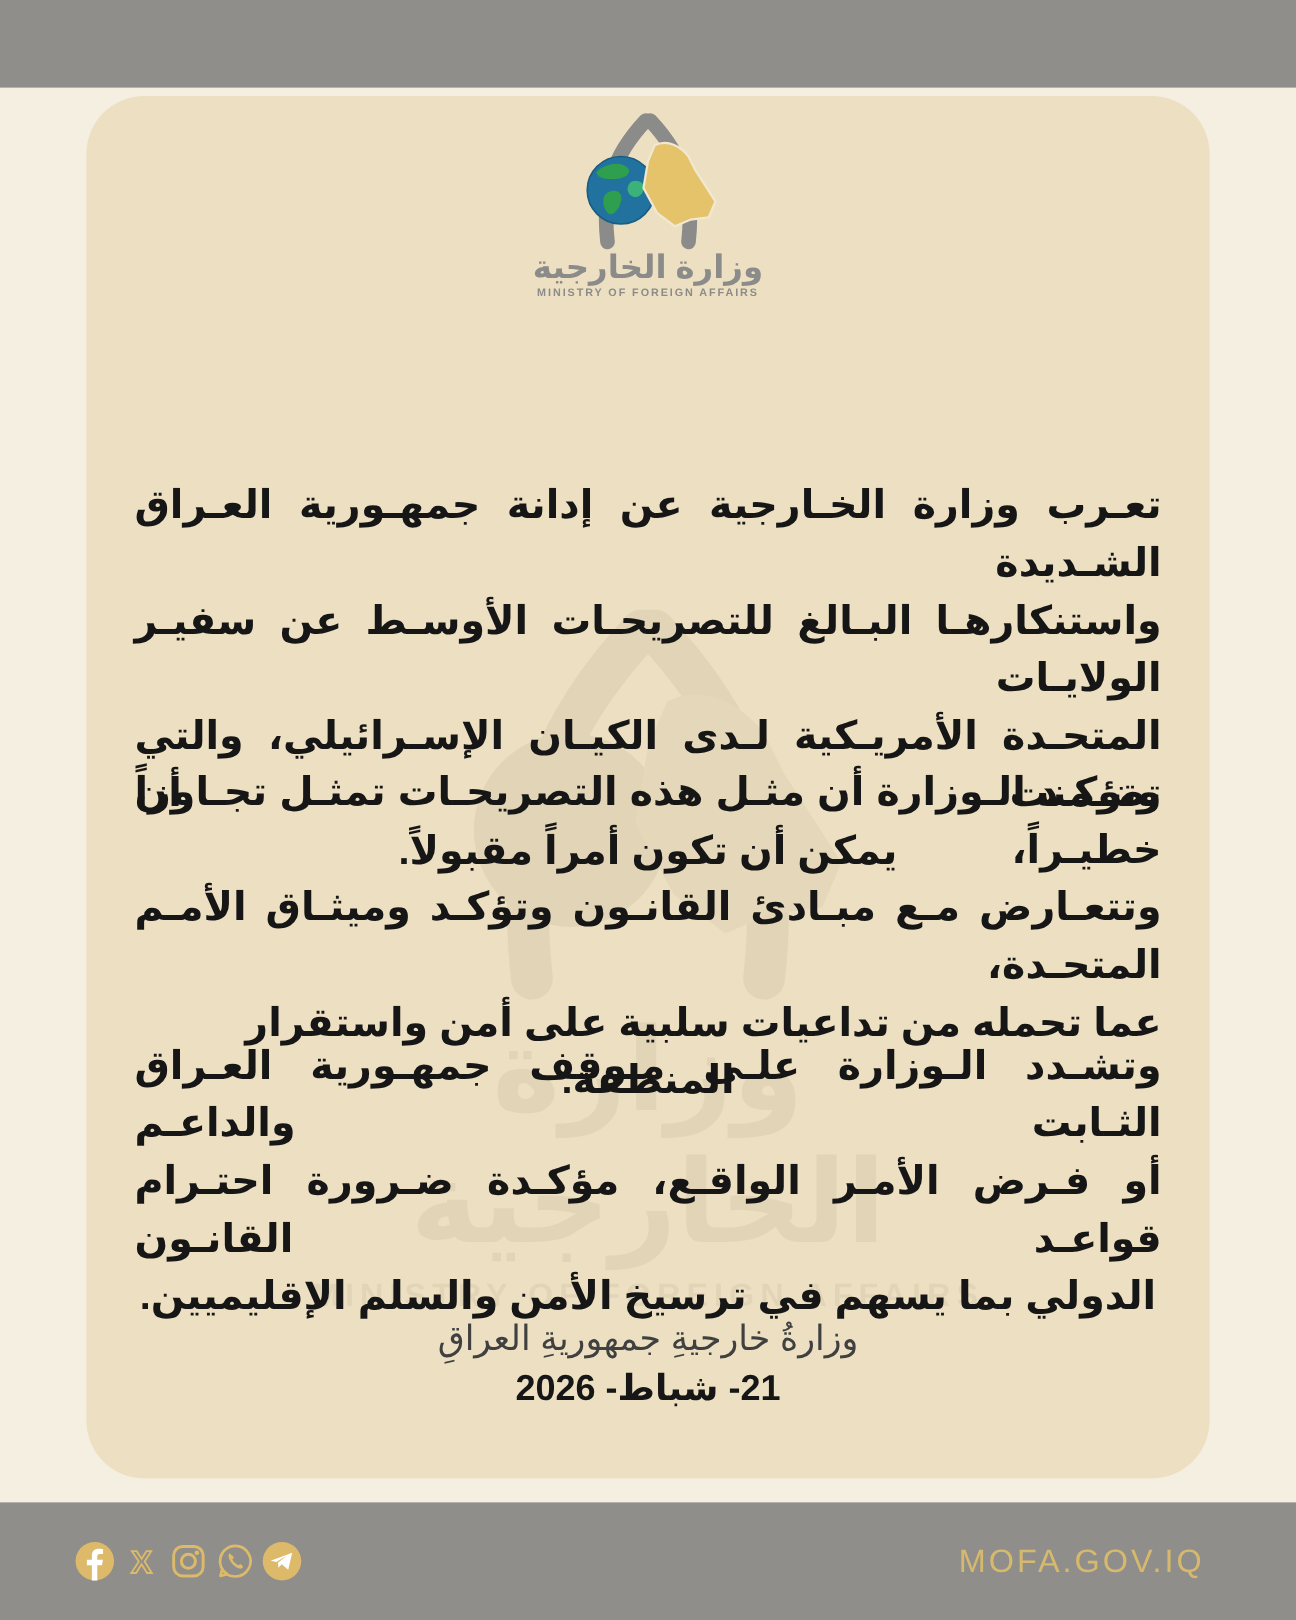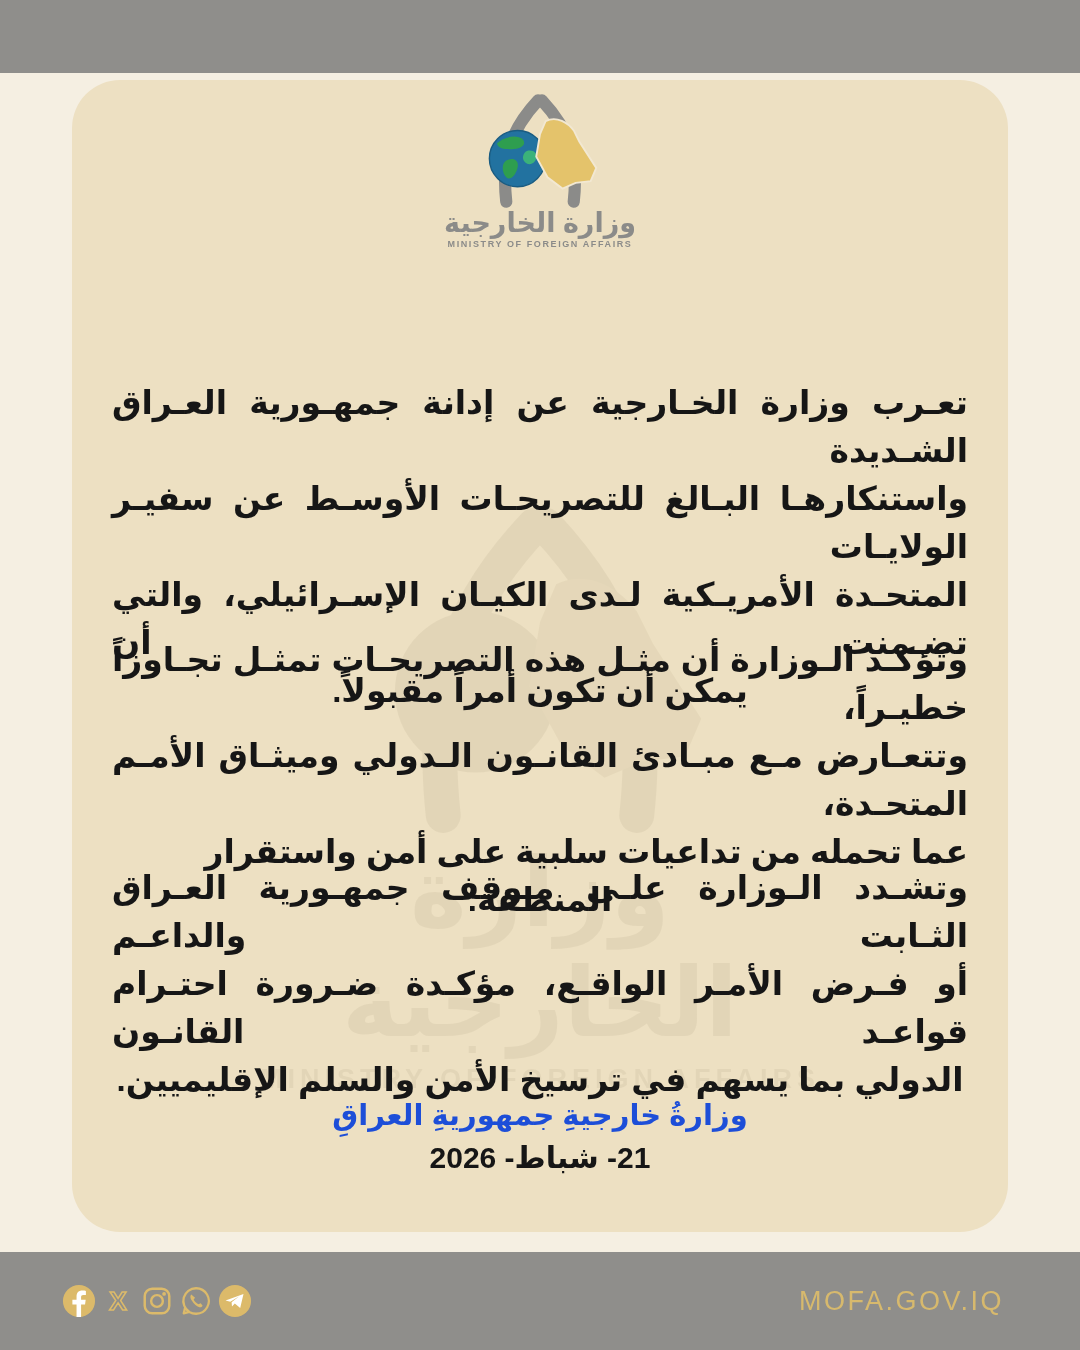--- a/index.html
+++ b/index.html
@@ -36,27 +36,27 @@
   .title{
     position:absolute;top:212px;left:0;width:100%;text-align:center;
     font-size:47px;font-weight:bold;color:#161616;direction:rtl;
   }
   .para{
     position:absolute;left:40px;width:856px;direction:rtl;
     font-size:33px;font-weight:bold;color:#161616;line-height:48px;
   }
   .para .jline{text-align:justify;text-align-last:justify;}
   .para .cline{text-align:right;text-align-last:center;}
-  .p1{top:299px;}
+  .p1{top:317px;}
   .p2{top:556px;}
   .p3{top:784px;}
 
   .signature{
     position:absolute;top:1018px;left:0;width:100%;text-align:center;
-    font-size:29px;font-weight:bold;color:#1d4ed8;direction:rtl;
+    font-size:29px;font-weight:normal;color:#404040;direction:rtl;
   }
   .date{
     position:absolute;top:1060px;left:0;width:100%;text-align:center;
     font-size:30px;font-weight:bold;color:#161616;direction:rtl;
   }
 
   
   .social-row{display:flex;align-items:center;gap:5px;}
   .social-row .icon{width:34px;height:34px;display:inline-block;}
   .website{
@@ -105,21 +105,21 @@
 
   <div class="para p1">
     <div class="jline">تعـرب وزارة الخـارجية عن إدانة جمهـورية العـراق الشـديدة</div>
     <div class="jline">واستنكارهـا البـالغ للتصريحـات الأوسـط عن سفيـر الولايـات</div>
     <div class="jline">المتحـدة الأمريـكية لـدى الكيـان الإسـرائيلي، والتي تضـمنت أن</div>
     <div class="cline">يمكن أن تكون أمراً مقبولاً.</div>
   </div>
 
   <div class="para p2">
     <div class="jline">وتؤكـد الـوزارة أن مثـل هذه التصريحـات تمثـل تجـاوزاً خطيـراً،</div>
-    <div class="jline">وتتعـارض مـع مبـادئ القانـون الـدولي وميثـاق الأمـم المتحـدة،</div>
+    <div class="jline">وتتعـارض مـع مبـادئ القانـون وتؤكـد وميثـاق الأمـم المتحـدة،</div>
     <div class="cline">عما تحمله من تداعيات سلبية على أمن واستقرار المنطقة.</div>
   </div>
 
   <div class="para p3">
     <div class="jline">وتشـدد الـوزارة علـى مـوقف جمهـورية العـراق الثـابت والداعـم</div>
     <div class="jline">أو فـرض الأمـر الواقـع، مؤكـدة ضـرورة احتـرام قواعـد القانـون</div>
     <div class="cline">الدولي بما يسهم في ترسيخ الأمن والسلم الإقليميين.</div>
   </div>
 
   <div class="signature">وزارةُ خارجيةِ جمهوريةِ العراقِ</div>

